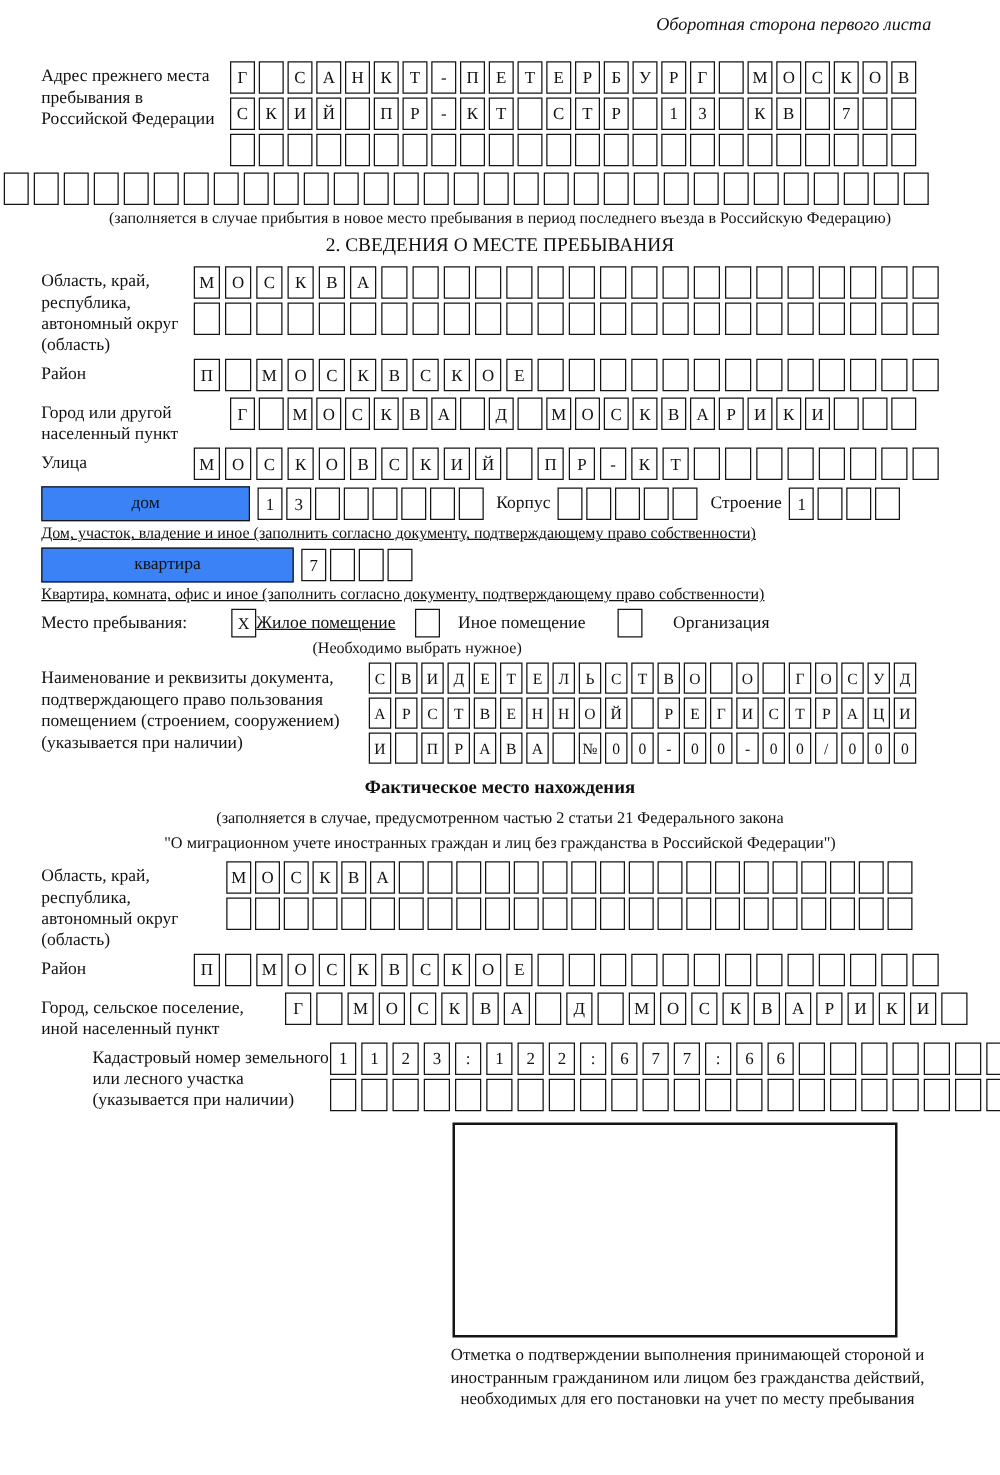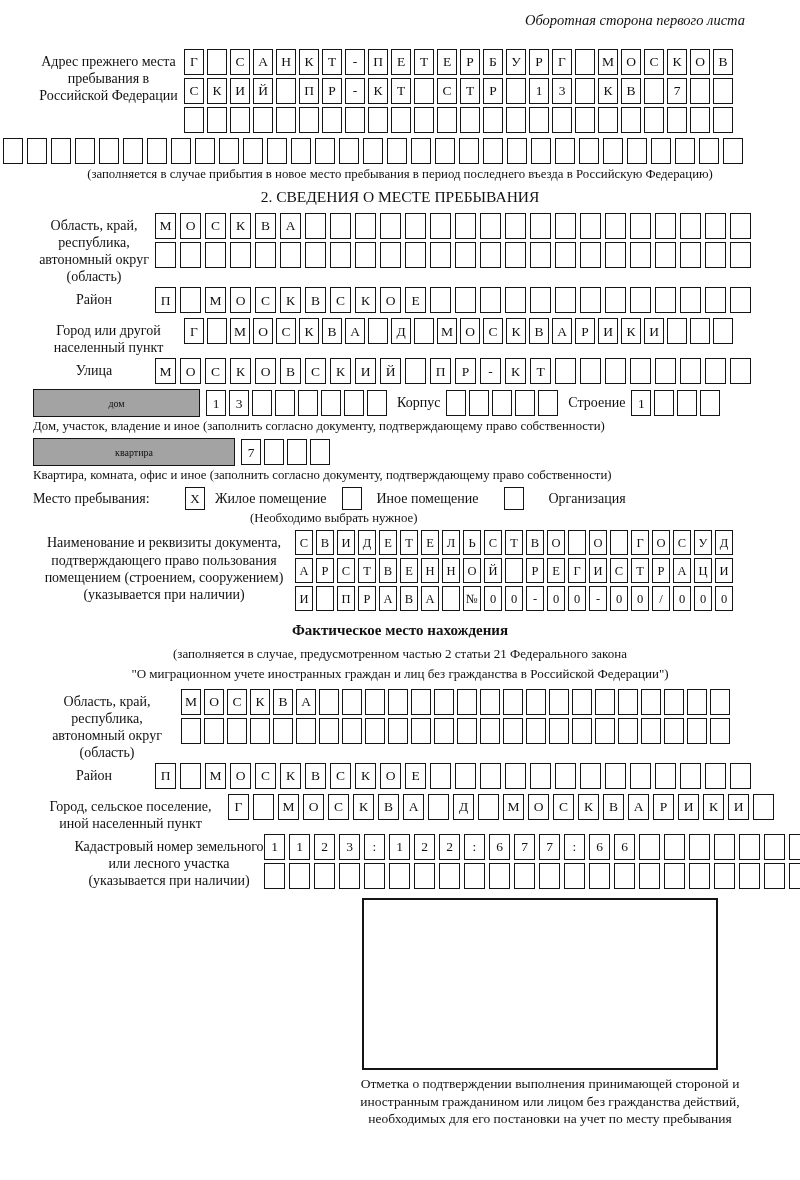--- a/index.html
+++ b/index.html
@@ -12,21 +12,21 @@
   }
   .page { width: 800px; height: 1180px; padding: 12px 33px 0 33px; position: relative; }
 
   .corner { text-align: right; padding-right: 22px; font-size: 14.5px; font-style: italic; }
 
   .note { font-size: 12.8px; line-height: 1.25; }
   .note.center { text-align: center; margin: 3px 0 2px 0; }
   .heading { text-align: center; font-weight: normal; font-size: 15.5px; margin: 5px 0 7px 0; }
   .subheading { text-align: center; font-weight: bold; font-size: 15px; margin: 8px 0 6px 0; }
 
-  .row-group { display: flex; align-items: flex-start; margin-bottom: 2px; text-align: center; }
+  .row-group { display: flex; align-items: flex-start; margin-bottom: 2px; }
   .label { font-size: 14px; line-height: 1.22; padding-top: 4px; flex: none; }
   .lbl-122 { width: 122px; }
   .lbl-146 { width: 151px; }
   .lbl-148 { width: 148px; }
   .lbl-151 { width: 151px; }
   .lbl-190 { width: 190px; margin-left: 41px; }
   .lbl-195 { width: 195px; }
   .lbl-260 { width: 262px; }
 
   .rows { display: flex; flex-direction: column; }
@@ -42,28 +42,28 @@
   .cells-tight .cell { width: 20px; }
   .cells-full { gap: 4px; margin-left: -30px; }
   .cells-full .cell { width: 20px; }
   .cells-sm { gap: 3px; }
   .cells-sm .cell { width: 18px; height: 25px; font-size: 12.5px; }
 
   .house-row { display: flex; align-items: center; margin: 2px 0 2px 0; }
   .wide-box {
     border: 1.8px solid #151515; height: 28px;
     display: flex; align-items: center; justify-content: center;
-    font-size: 10px; flex: none; background: #a3a3a3;
+    font-size: 14px; flex: none; background: #3b82f6;
   }
   .dom-box { width: 167px; margin-right: 6px; }
   .kv-box  { width: 202px; margin-right: 6px; }
   .inline-label { font-size: 14px; flex: none; margin: 0 6px 0 10px; }
   .house-row .cells { margin-bottom: 0; }
 
-  .small-note { font-size: 12.8px; margin: 1px 0 4px 0; }
+  .small-note { font-size: 12.8px; margin: 1px 0 4px 0; text-decoration: underline; }
 
   .stay-row { display: flex; align-items: center; margin: 4px 0 1px 0; font-size: 14px; }
   .stay-label { width: 152px; flex: none; }
   .checkbox {
     width: 20px; height: 23px; border: 1.8px solid #151515; flex: none;
     display: flex; align-items: center; justify-content: center;
     font-size: 13px; background: #fff;
   }
   .opt-label { flex: none; }
   .choose-note { font-size: 12.8px; margin: 1px 0 4px 217px; }
@@ -392,21 +392,21 @@
         <div class="cell"></div>
         <div class="cell"></div>
         <div class="cell"></div>
       </div>
   </div>
   <div class="small-note">Квартира, комната, офис и иное (заполнить согласно документу, подтверждающему право собственности)</div>
 
   <div class="stay-row">
     <span class="stay-label">Место пребывания:</span>
     <div class="checkbox">X</div>
-    <span class="opt-label" style="margin-left:10px;">Жилое помещение</span>
+    <span class="opt-label" style="text-decoration:underline;">Жилое помещение</span>
     <div class="checkbox" style="margin-left:16px;"></div>
     <span class="opt-label" style="margin-left:14px;">Иное помещение</span>
     <div class="checkbox" style="margin-left:26px;"></div>
     <span class="opt-label" style="margin-left:24px;">Организация</span>
   </div>
   <div class="choose-note">(Необходимо выбрать нужное)</div>
 
   <div class="row-group">
     <div class="label lbl-260">Наименование и реквизиты документа, подтверждающего право пользования помещением (строением, сооружением) (указывается при наличии)</div>
     <div class="rows">

